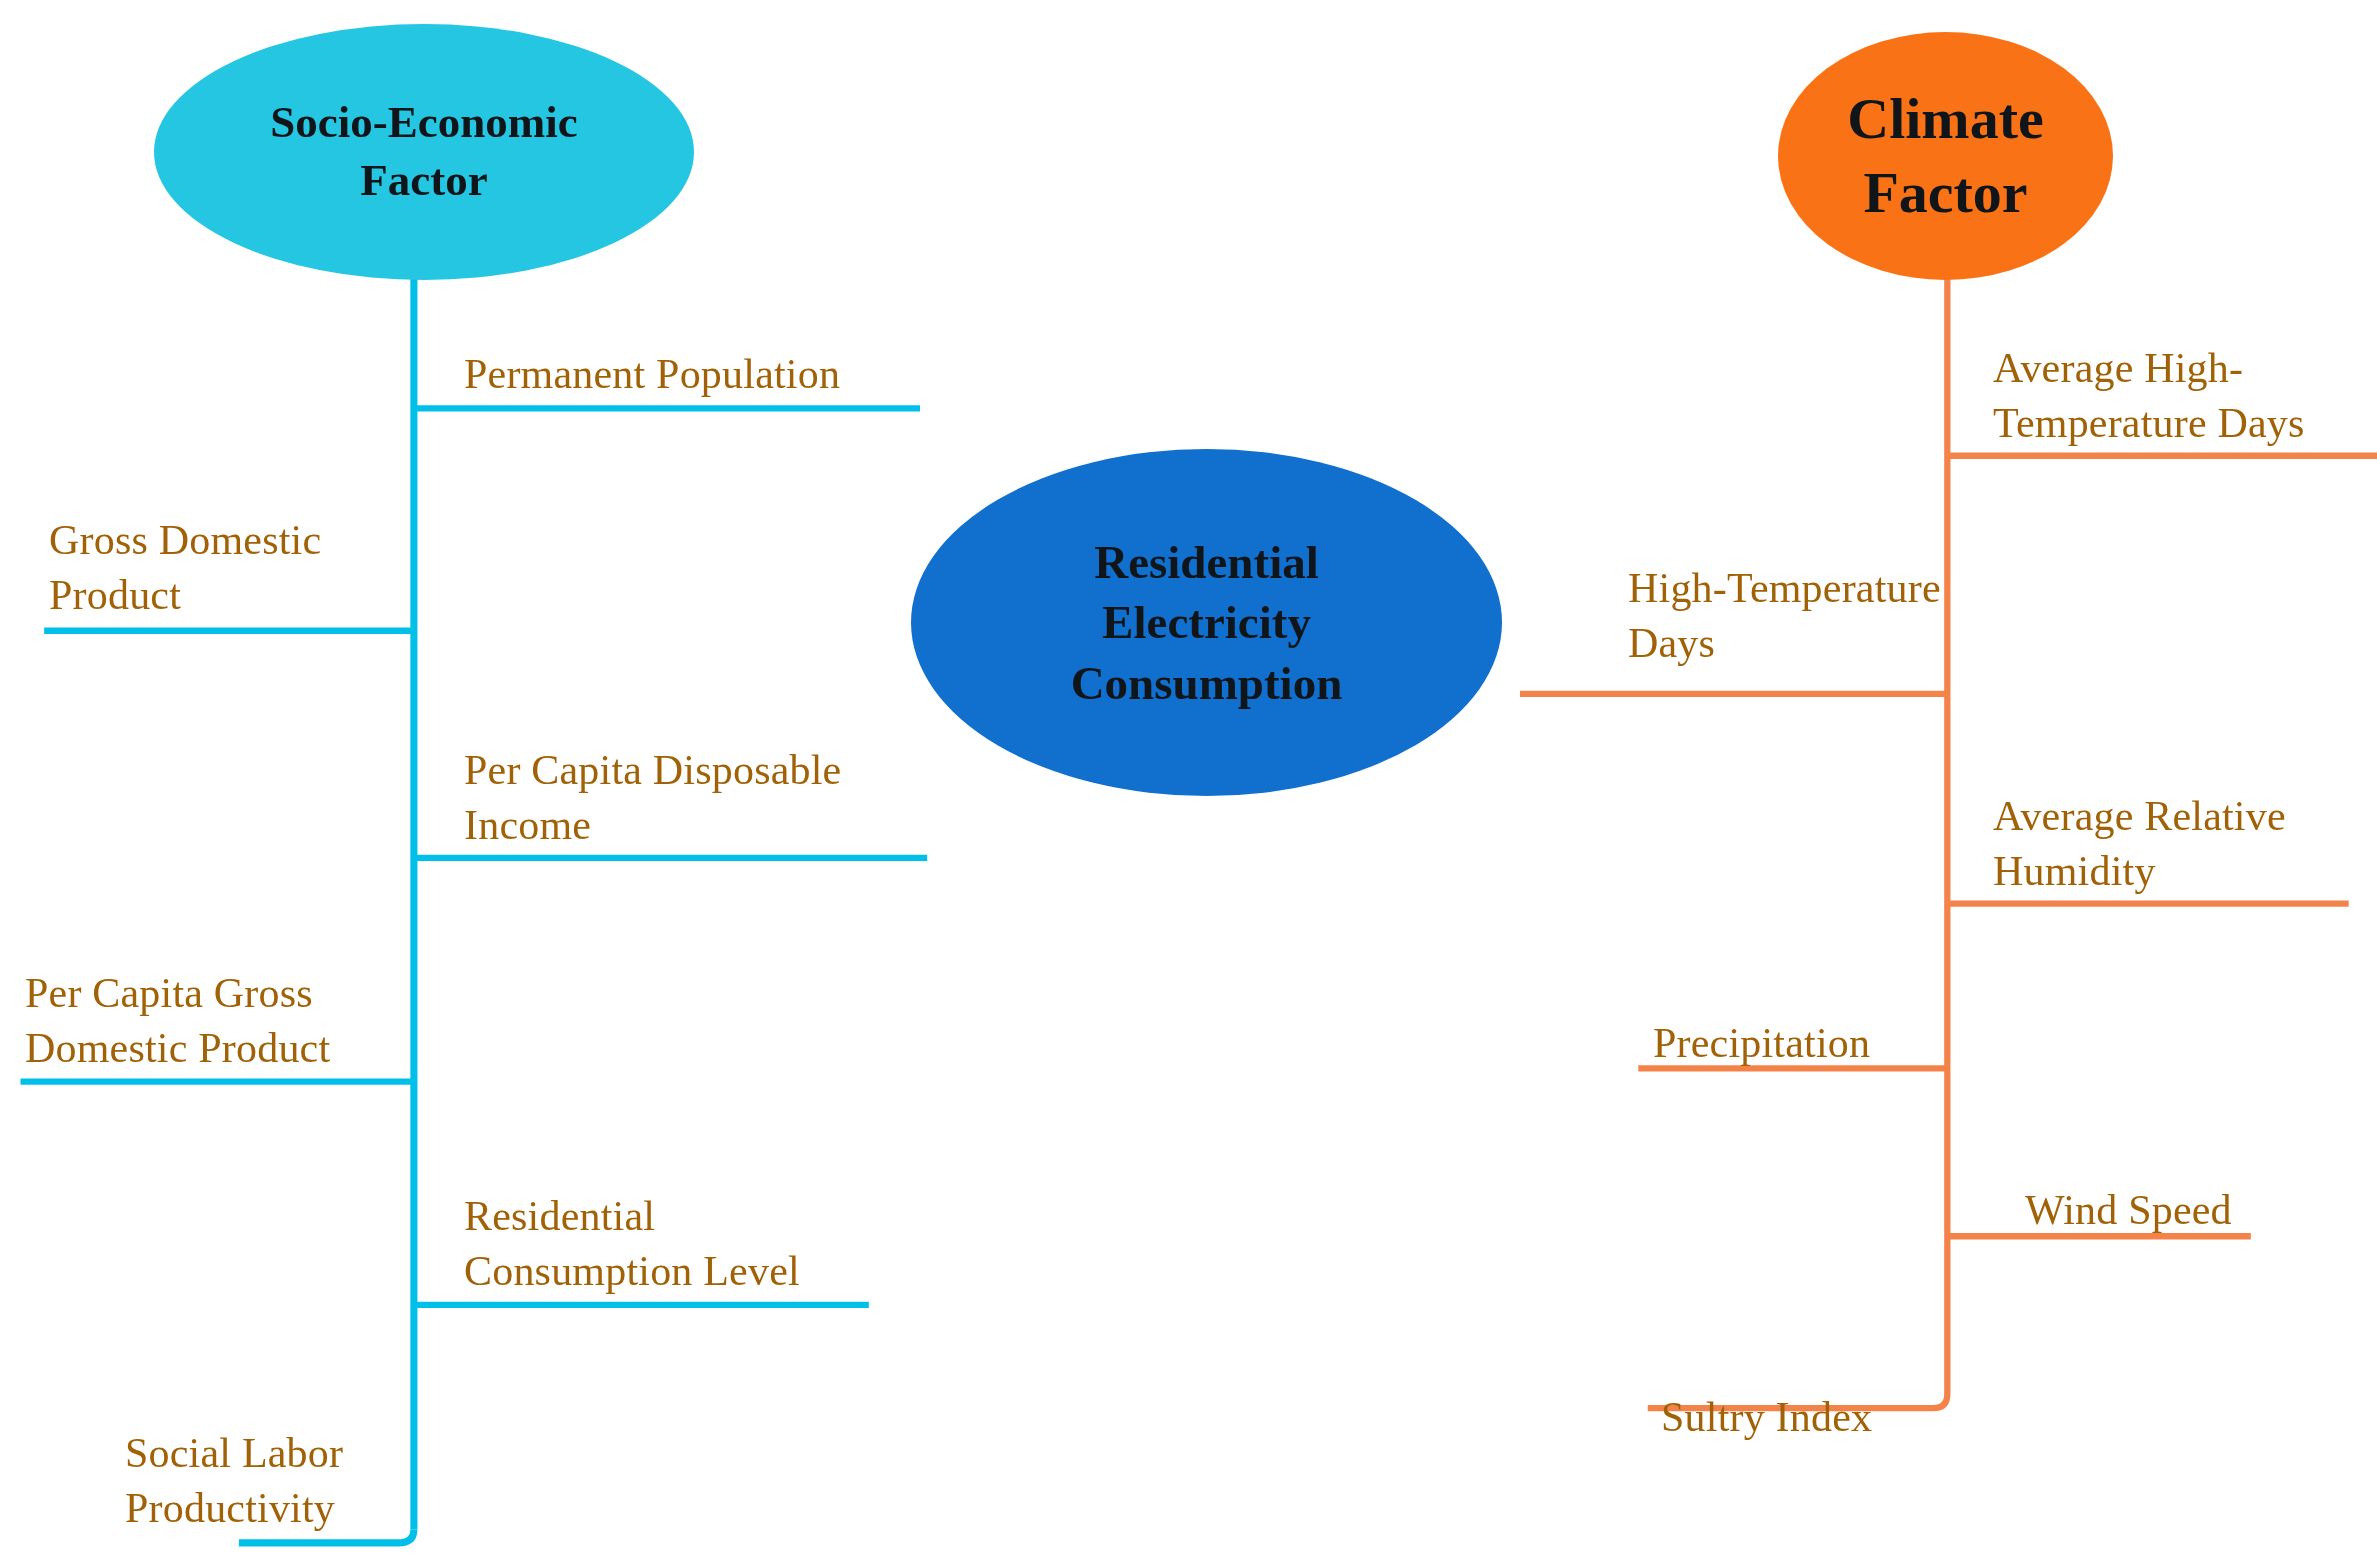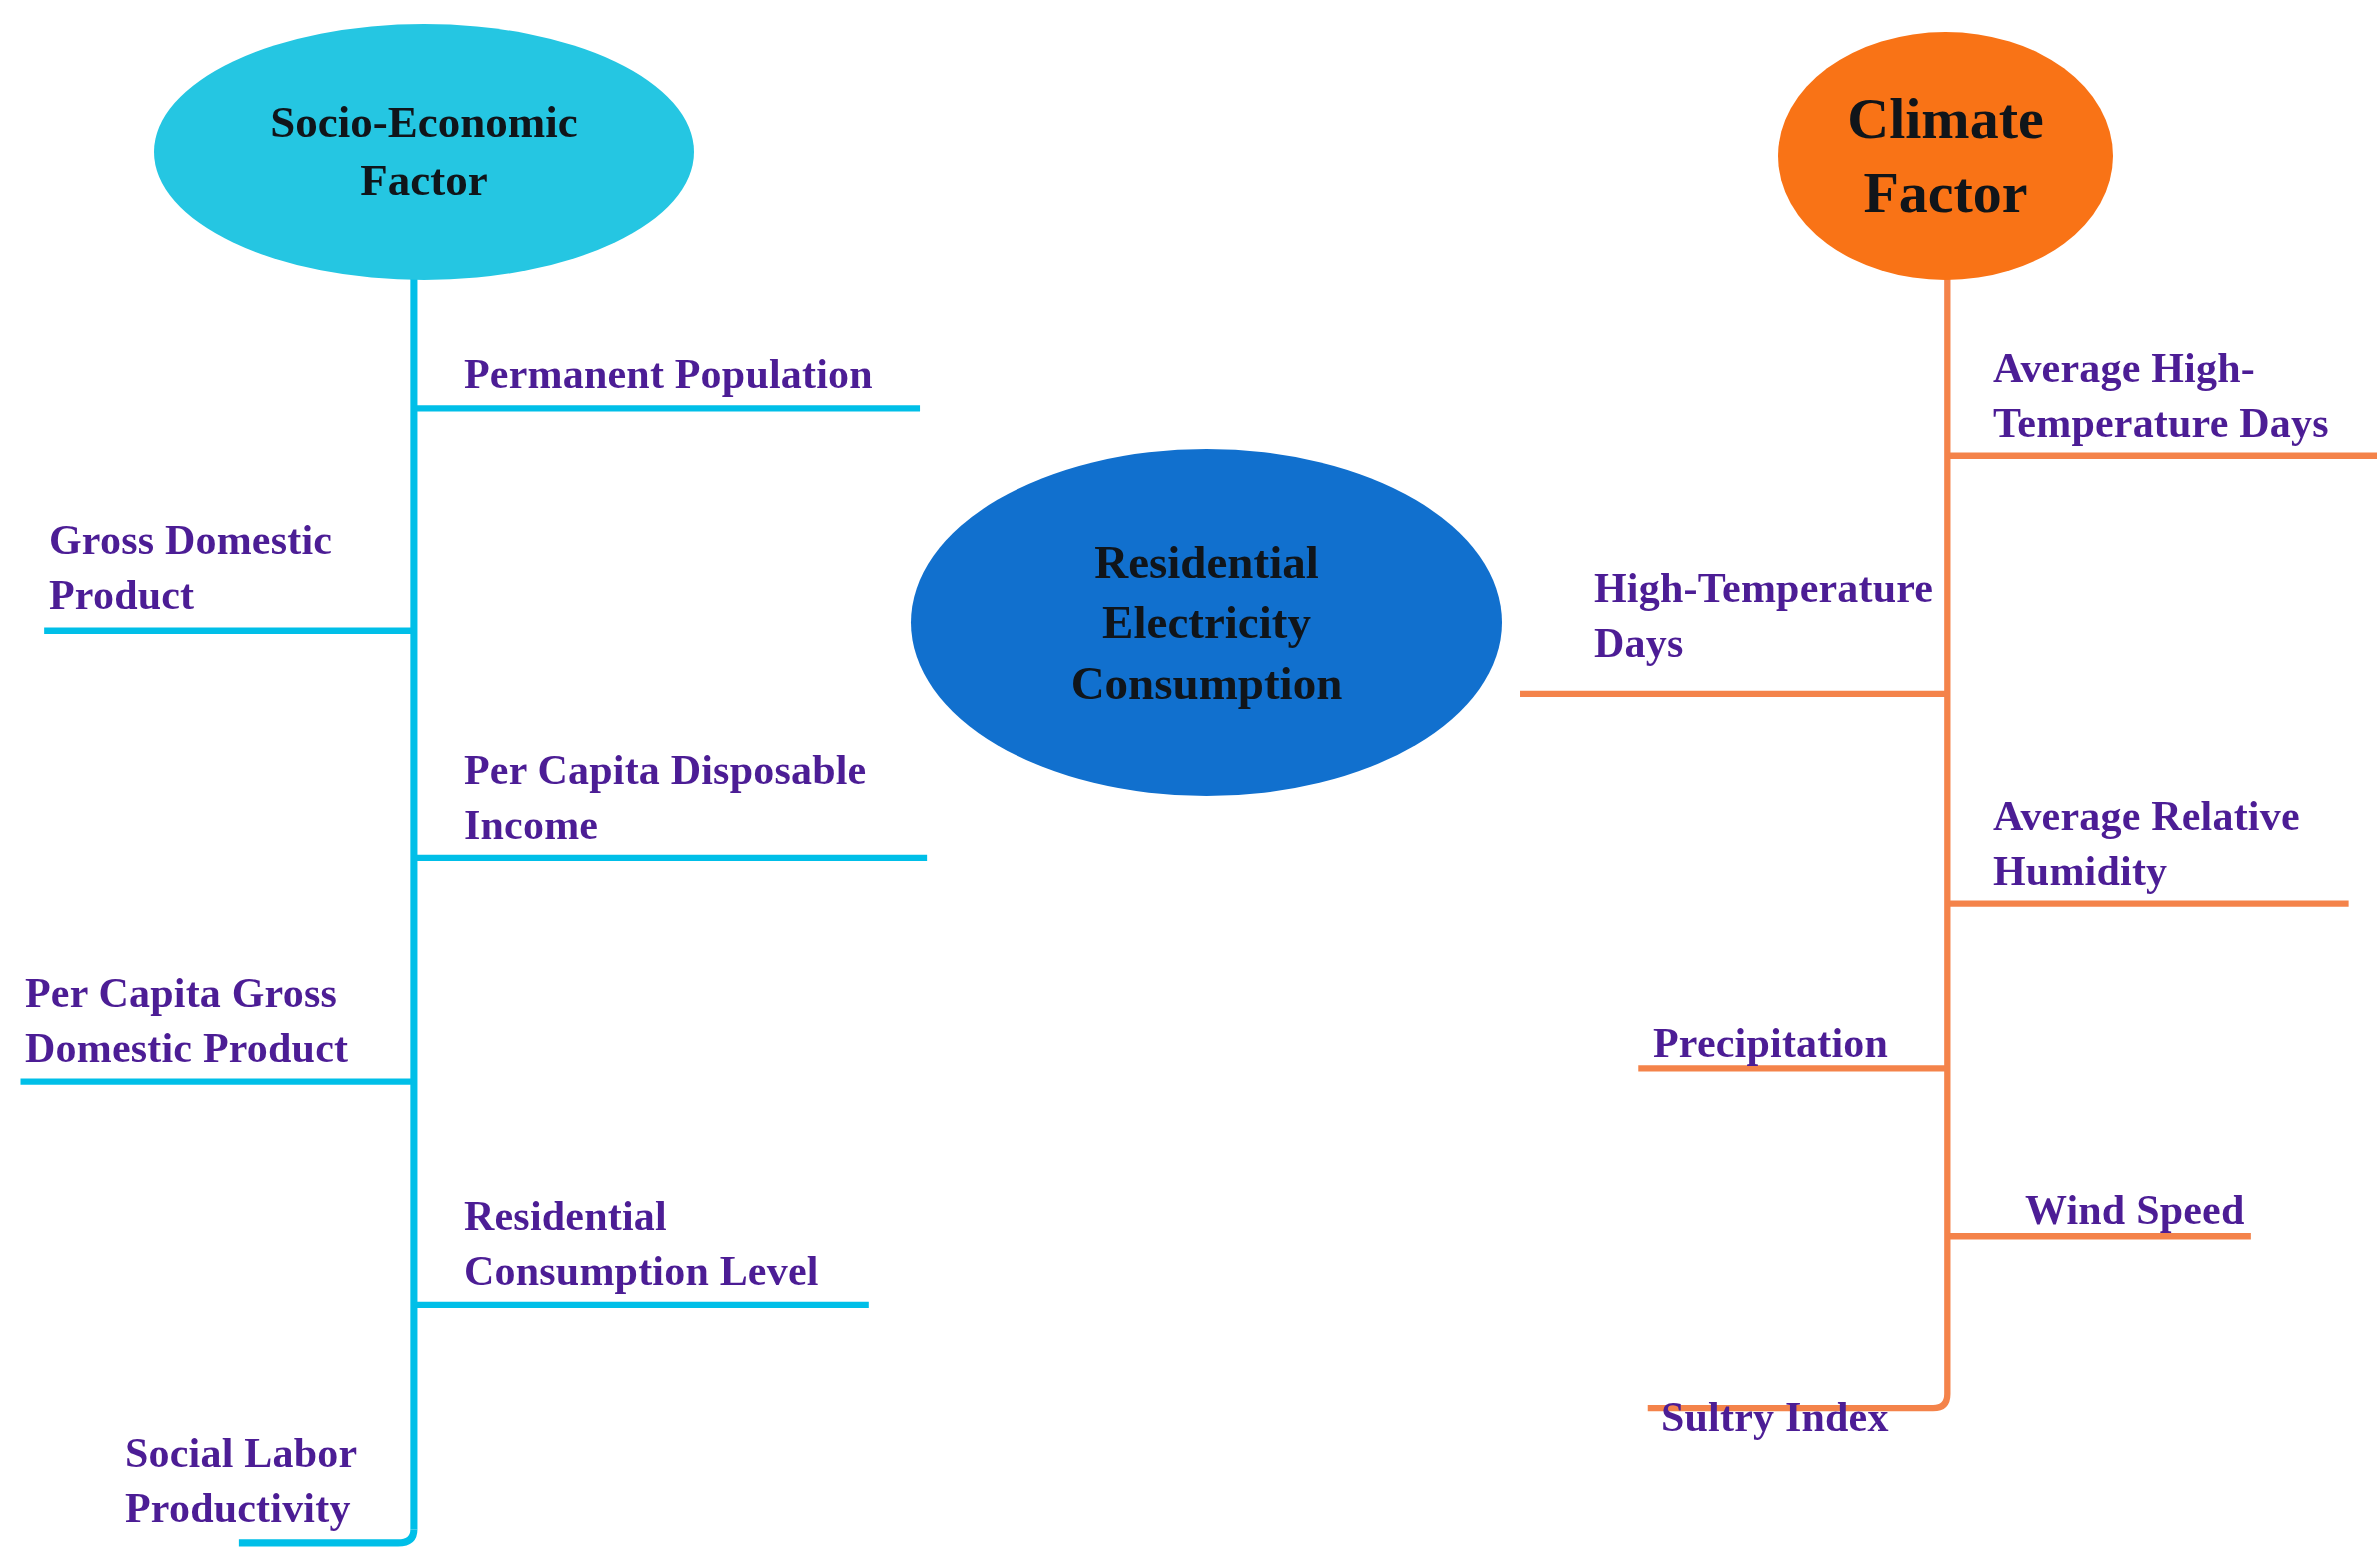--- a/index.html
+++ b/index.html
@@ -13,22 +13,22 @@
         text-align:center;font-weight:bold;color:#10151a;line-height:1.28;}
   #node-socio{left:154px;top:24px;width:540px;height:256px;
               background:#25C6E2;border-radius:50%;font-size:45px;}
   #node-climate{left:1778px;top:32px;width:335px;height:248px;
               background:#F97316;border-radius:50%;font-size:58px;}
   #node-center{left:911px;top:449px;width:591px;height:347px;
               background:#1170CE;border-radius:50%;font-size:47px;}
   .node span{display:block;}
 
   
-  .lbl{position:absolute;color:#4c1d95;font-size:42px;line-height:1.30;
-       font-weight:700;letter-spacing:0.2px;white-space:pre-line;}
+  .lbl{position:absolute;color:#a16207;font-size:42px;line-height:1.30;
+       font-weight:400;letter-spacing:0.2px;white-space:pre-line;}
   .lbl.r{text-align:left;}
   .lbl.l{text-align:left;}
 
   svg.wires{position:absolute;left:0;top:0;width:2377px;height:1554px;
             overflow:visible;pointer-events:none;}
 </style>
 </head>
 <body>
 
 <div class="canvas">
@@ -97,21 +97,21 @@
 
   <div class="lbl r" style="left:464px;top:1189px;width:505px;">Residential
 Consumption Level</div>
 
   <div class="lbl l" style="left:125px;top:1426px;width:315px;">Social Labor
 Productivity</div>
 
   <div class="lbl r" style="left:1993px;top:341px;width:410px;">Average High-
 Temperature Days</div>
 
-  <div class="lbl l" style="left:1594px;top:561px;width:410px;">High-Temperature
+  <div class="lbl l" style="left:1628px;top:561px;width:410px;">High-Temperature
 Days</div>
 
   <div class="lbl r" style="left:1993px;top:789px;width:410px;">Average Relative
 Humidity</div>
 
   <div class="lbl l" style="left:1653px;top:1016px;width:300px;">Precipitation</div>
 
   <div class="lbl r" style="left:1993px;top:1183px;width:300px;margin-left:32px;">Wind Speed</div>
 
   <div class="lbl l" style="left:1661px;top:1350px;width:300px;margin-top:40px;">Sultry Index</div>

